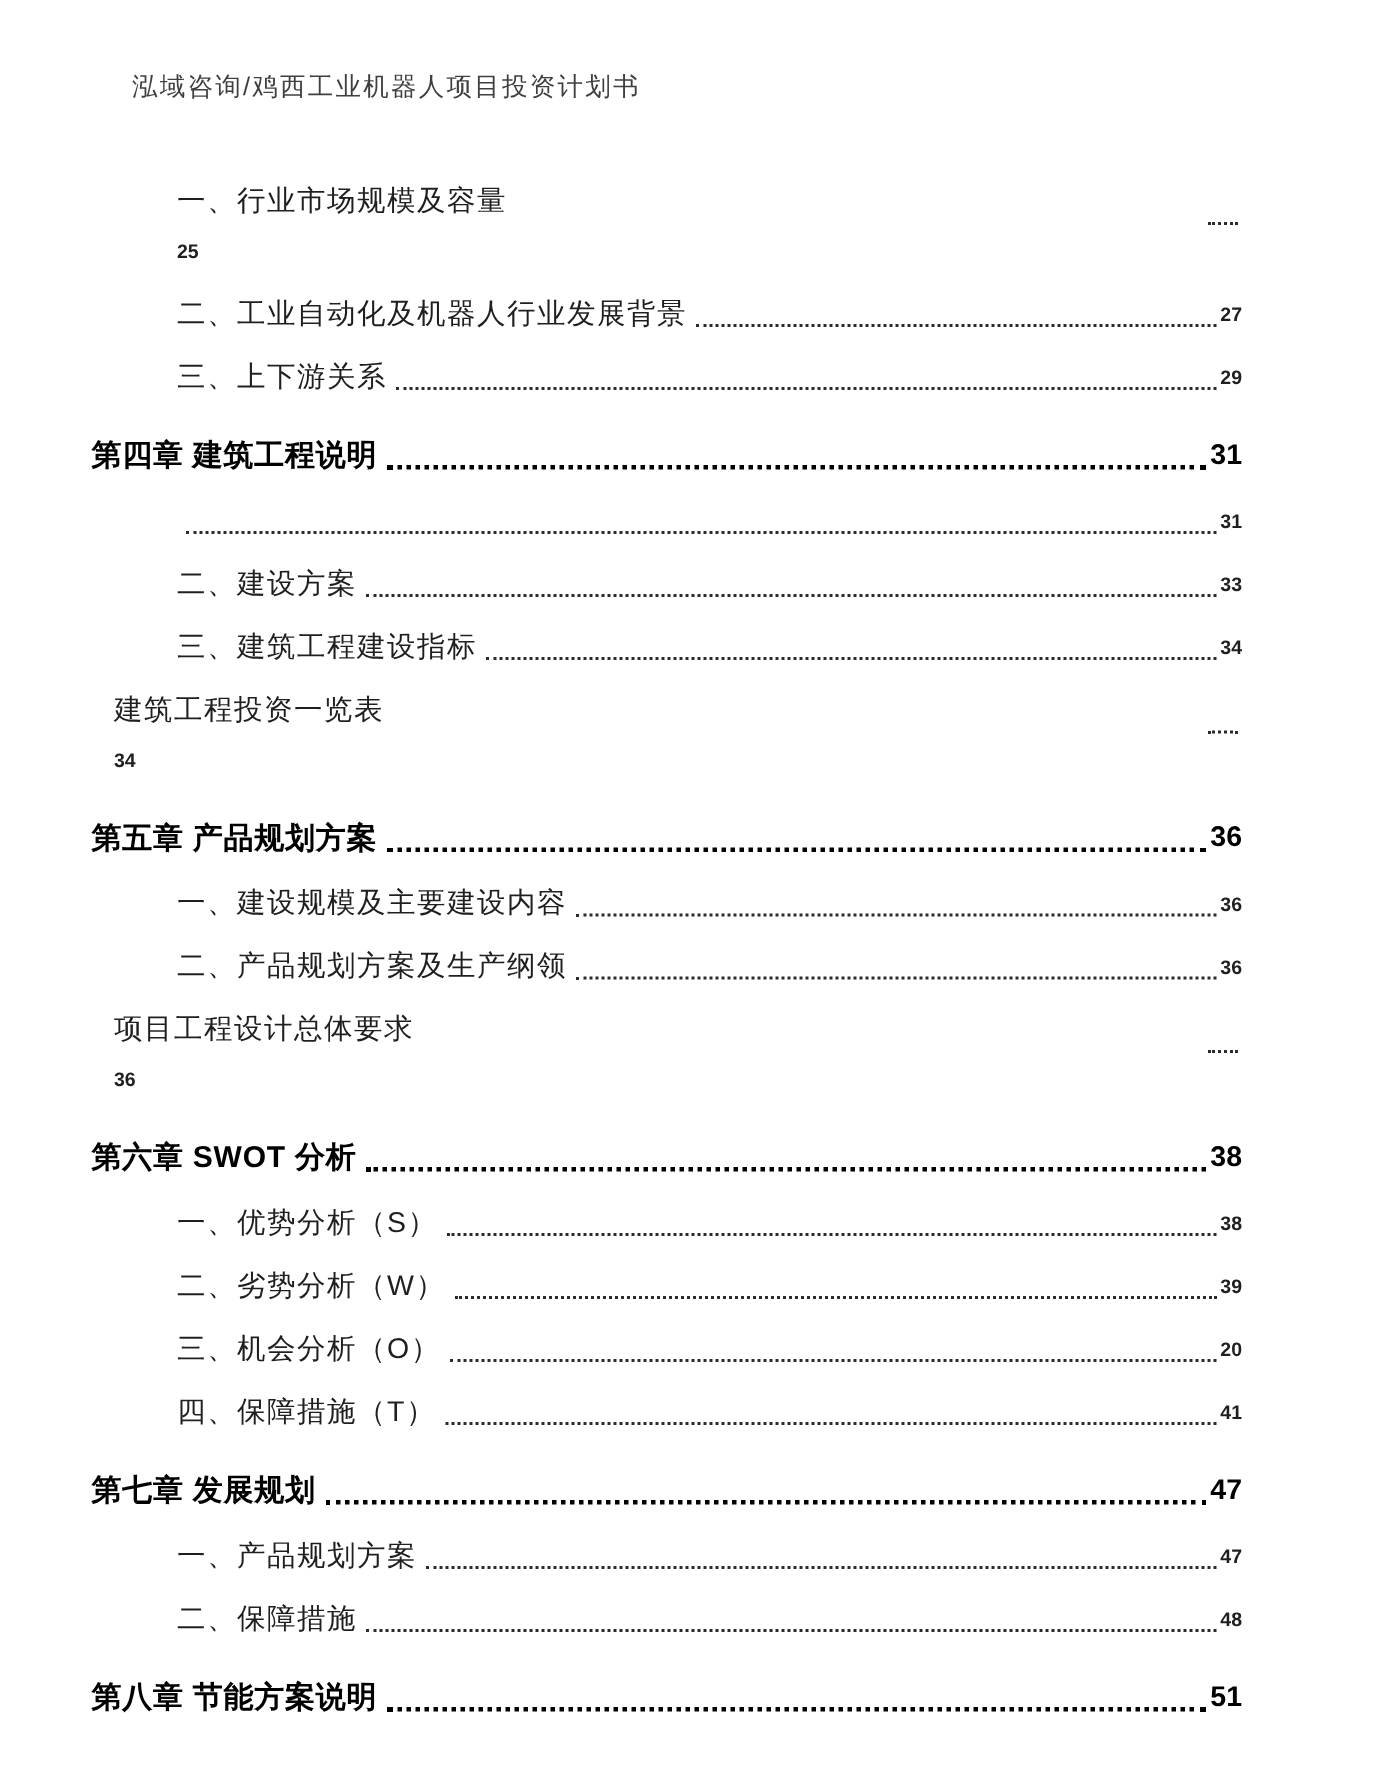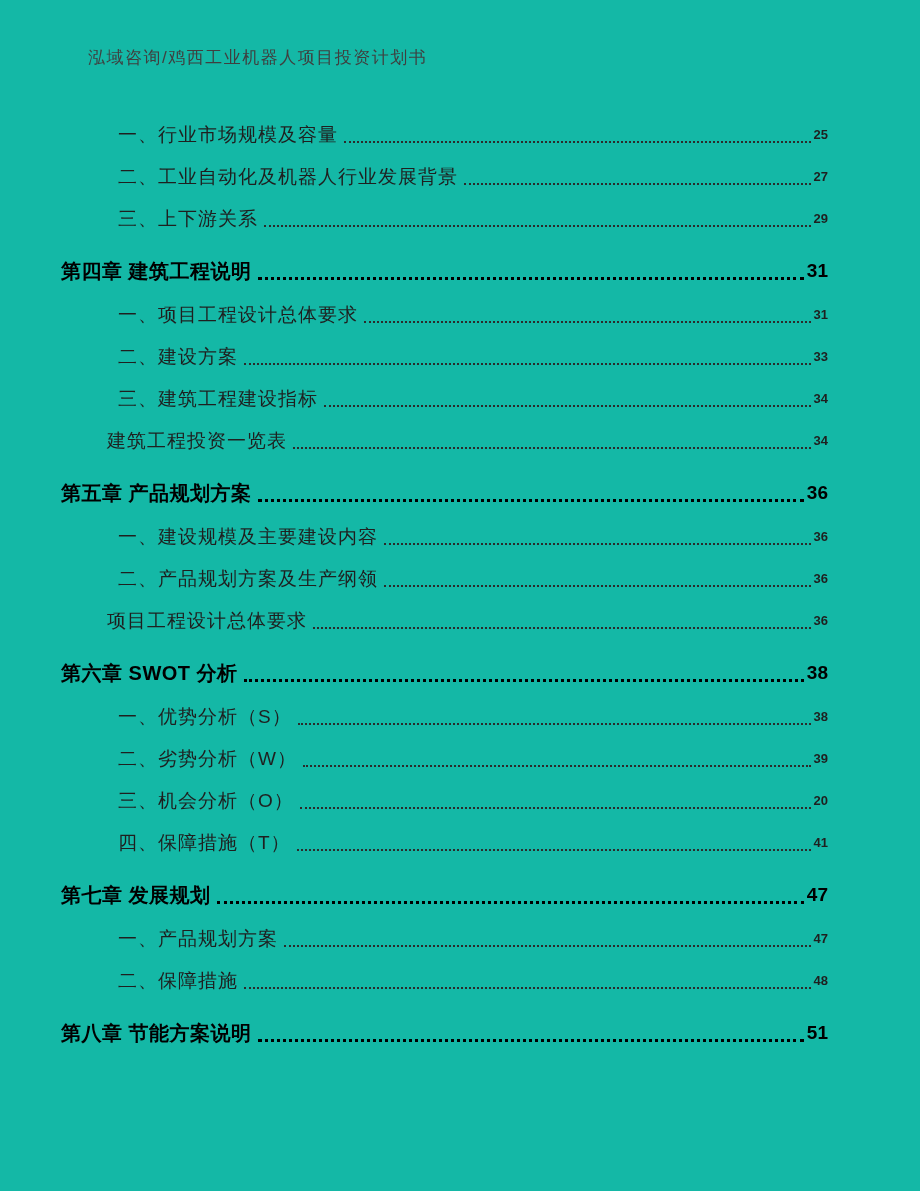--- a/index.html
+++ b/index.html
@@ -1,40 +1,40 @@
 <!DOCTYPE html>
 <html><head>
 <meta charset="utf-8">
 <style>
   html,body{margin:0;padding:0;background:#e9e9e9;}
   .page{
     position:relative;
     width:920px;height:1191px;
-    background:#14b8a6;
+    background:#ffffff;
     overflow:hidden;
     font-family:"Liberation Sans", sans-serif;
   }
   .doc-header{
     position:absolute;
     left:88px;top:46px;
     font-size:17px;
     letter-spacing:1.5px;
     color:#3f3f3f;
     white-space:nowrap;
   }
   .toc{
     position:absolute;
     top:122px;left:0;width:920px;
   }
   .row{
     display:flex;
     margin:16px 92px 0 118px;
     color:#1f1f1f;
   }
-  .toc .row:first-child{margin-top:0;}
+  .toc .row:first-child{margin-top:0;flex-direction:column;}
   .row .label{
     white-space:nowrap;
     font-size:19px;
     letter-spacing:1px;
     line-height:26px;
   }
   .row .leader{
     flex:1;
     align-self:flex-end;
     border-bottom:2px dotted #2b2b2b;
@@ -58,21 +58,22 @@
   }
   .row.chapter .leader{
     border-bottom:3px dotted #000000;
     margin-bottom:6px;
   }
   .row.chapter .pagenum{
     font-size:19px;
     line-height:30px;
   }
   .row.sub2{
-    margin-left:107px;
+    margin-left:76px;
+    flex-direction:column;
   }
 </style>
 </head>
 <body>
 
 <div class="page">
   <div class="doc-header">泓域咨询/鸡西工业机器人项目投资计划书</div>
 
   <div class="toc">
       <div class="row sub">
@@ -89,21 +90,20 @@
     <span class="label">三、上下游关系</span>
     <span class="leader"></span>
     <span class="pagenum">29</span>
   </div>
       <div class="row chapter">
     <span class="label">第四章 建筑工程说明</span>
     <span class="leader"></span>
     <span class="pagenum">31</span>
   </div>
       <div class="row sub">
-    <span class="label">一、项目工程设计总体要求</span>
     <span class="leader"></span>
     <span class="pagenum">31</span>
   </div>
       <div class="row sub">
     <span class="label">二、建设方案</span>
     <span class="leader"></span>
     <span class="pagenum">33</span>
   </div>
       <div class="row sub">
     <span class="label">三、建筑工程建设指标</span>

